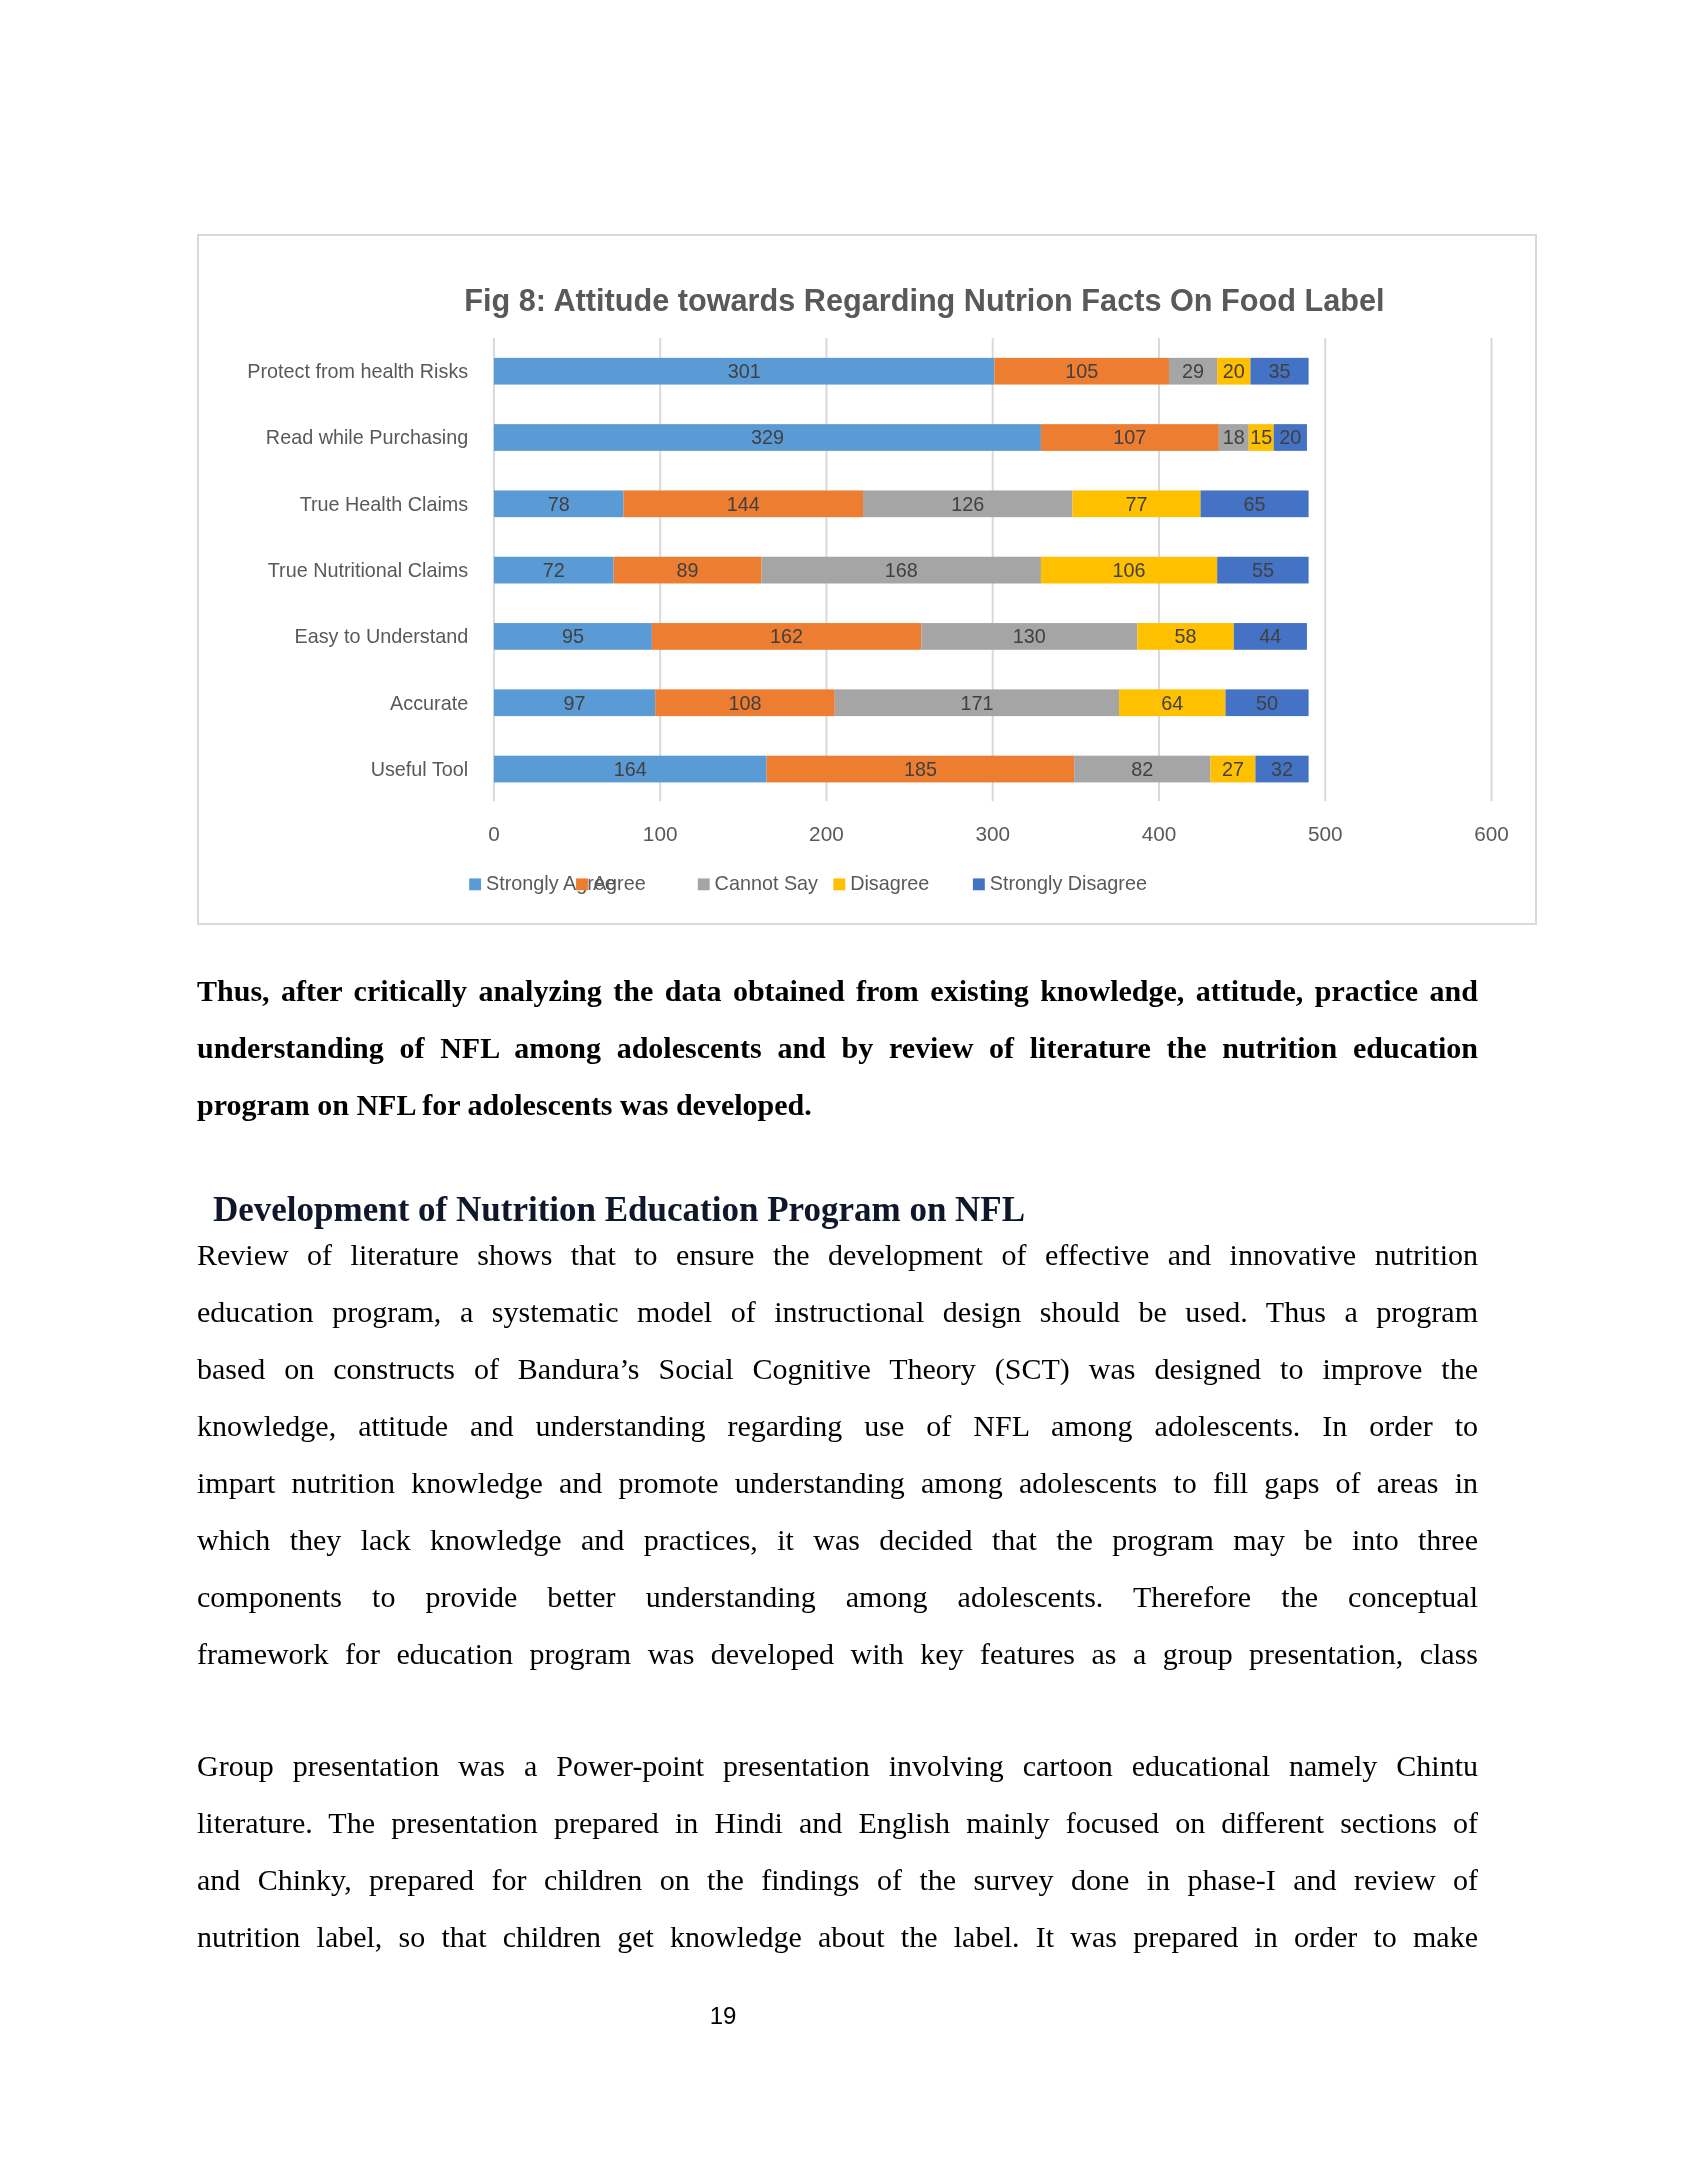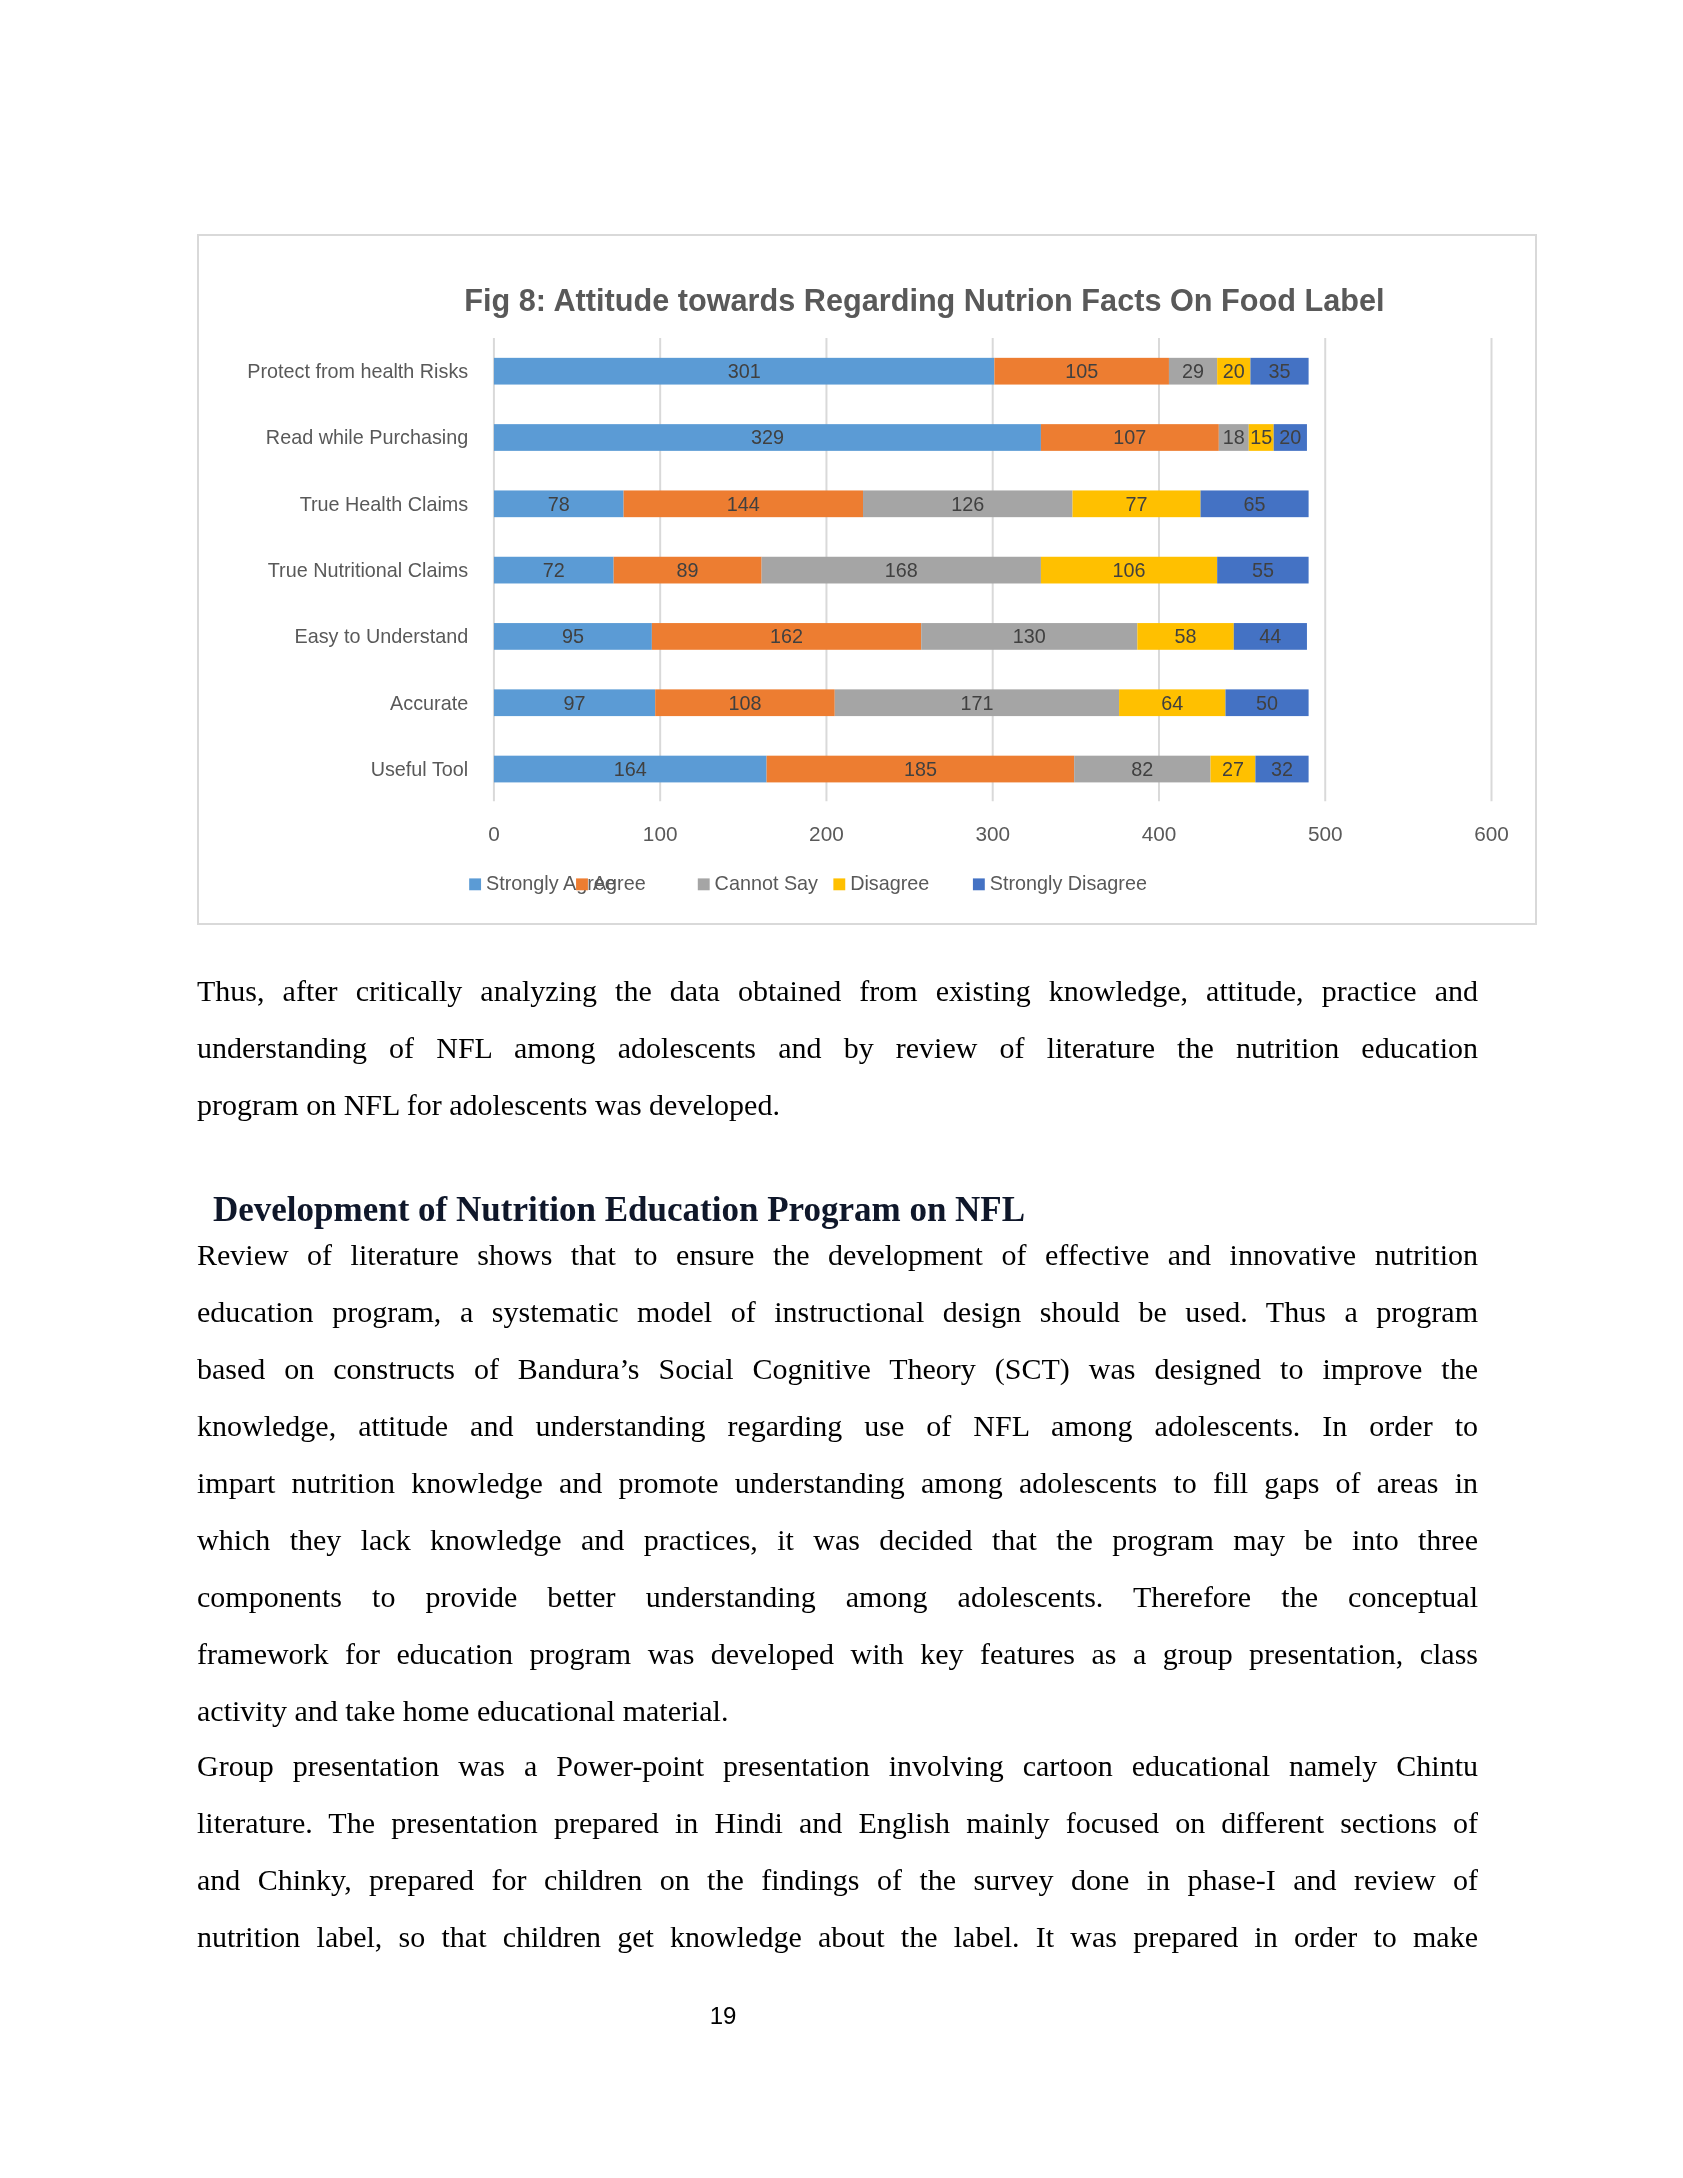--- a/index.html
+++ b/index.html
@@ -128,38 +128,37 @@
       <text x="398" y="661" font-family="&quot;Liberation Sans&quot;, sans-serif" font-size="20" fill="#595959">Agree</text>
       <rect x="504" y="649" width="12" height="12" fill="#A5A5A5"></rect>
       <text x="521" y="661" font-family="&quot;Liberation Sans&quot;, sans-serif" font-size="20" fill="#595959">Cannot Say</text>
       <rect x="641" y="649" width="12" height="12" fill="#FFC000"></rect>
       <text x="658" y="661" font-family="&quot;Liberation Sans&quot;, sans-serif" font-size="20" fill="#595959">Disagree</text>
       <rect x="782" y="649" width="12" height="12" fill="#4472C4"></rect>
       <text x="799" y="661" font-family="&quot;Liberation Sans&quot;, sans-serif" font-size="20" fill="#595959">Strongly Disagree</text>
     </svg>
 </div>
 
-<p class="body-text" style="top:962px;">
+<p class="body-text" style="top:962px;font-weight:bold;">
   <span class="ln">Thus, after critically analyzing the data obtained from existing knowledge, attitude, practice and</span>
   <span class="ln">understanding of NFL among adolescents and by review of literature the nutrition education</span>
   <span class="ln last">program on NFL for adolescents was developed.</span>
 </p>
 
 <h2 class="heading">Development of Nutrition Education Program on NFL</h2>
 
 <p class="body-text" style="top:1226px;">
   <span class="ln">Review of literature shows that to ensure the development of effective and innovative nutrition</span>
   <span class="ln">education program, a systematic model of instructional design should be used. Thus a program</span>
   <span class="ln">based on constructs of Bandura’s Social Cognitive Theory (SCT) was designed to improve the</span>
   <span class="ln">knowledge, attitude and understanding regarding use of NFL among adolescents. In order to</span>
   <span class="ln">impart nutrition knowledge and promote understanding among adolescents to fill gaps of areas in</span>
   <span class="ln">which they lack knowledge and practices, it was decided that the program may be into three</span>
   <span class="ln">components to provide better understanding among adolescents. Therefore the conceptual</span>
   <span class="ln">framework for education program was developed with key features as a group presentation, class</span>
-  <span class="ln last">activity and take home educational material.</span>
 </p>
 
 <p class="body-text" style="top:1737px;">
   <span class="ln">Group presentation was a Power-point presentation involving cartoon educational namely Chintu</span>
   <span class="ln">literature. The presentation prepared in Hindi and English mainly focused on different sections of</span>
   <span class="ln">and Chinky, prepared for children on the findings of the survey done in phase-I and review of</span>
   <span class="ln">nutrition label, so that children get knowledge about the label. It was prepared in order to make</span>
 </p>
 
 <div class="page-num">19</div>

